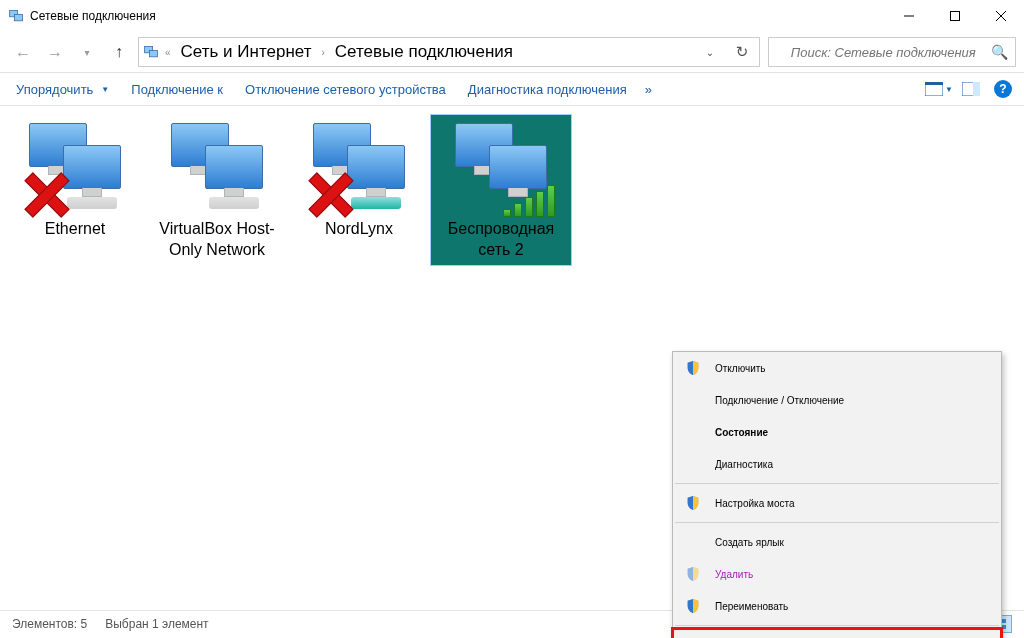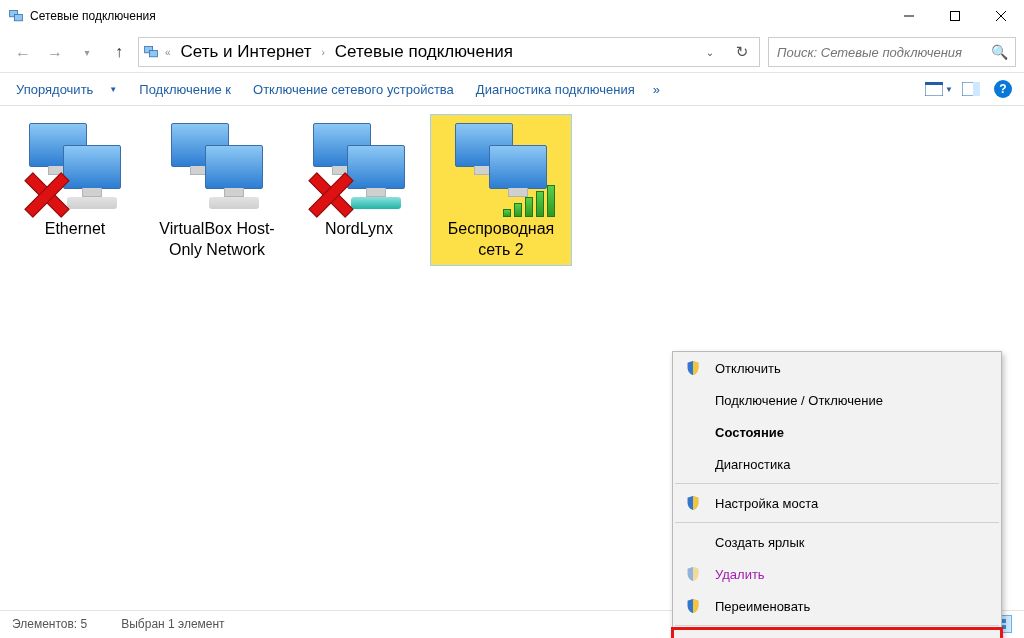--- a/index.html
+++ b/index.html
@@ -65,40 +65,41 @@
     border: 1px solid #ccc;
     display: flex; align-items: center;
     padding: 0 6px;
     margin-left: 4px;
   }
   .search-box input {
     flex: 1; border: none; outline: none;
     font-size: 13px; font-style: italic; color: #999;
     font-family: inherit;
     width: 0;
+    text-align: center;
   }
   .search-icon { color: #555; font-size: 14px; }
 
   
   .toolbar {
     height: 34px;
     border-top: 1px solid #e3e3e3;
     border-bottom: 1px solid #e3e3e3;
     background: #fff;
     display: flex; align-items: center;
     padding: 0 6px;
     gap: 2px;
   }
   .tool-btn {
     height: 14px;
     display: flex; align-items: center;
     padding: 0 10px;
     font-size: 13px;
     color: #1e5fa6;
-    gap: 16px;
+    gap: 8px;
   }
   .tool-btn .caret { font-size: 8px; color: #1e5fa6; }
   .toolbar .spacer { flex: 1; }
   .toolbar .icon-btn {
     width: 30px; height: 30px;
     display:flex; align-items:center; justify-content:center;
     color: #1e5fa6;
     font-size: 14px;
   }
   .more-chevron { color: #1e5fa6; font-size:13px; padding:0 6px;}
@@ -117,35 +118,35 @@
     display: flex; flex-wrap: wrap; align-content: flex-start;
   }
   .item {
     width: 142px;
     text-align: center;
     padding: 8px 4px 4px;
     margin: 0 0px 8px;
     border: 1px solid transparent;
   }
   .item.selected {
-    background: #fde047;
+    background: #0f766e;
     border-color: #99d1ff;
   }
   .item .icon-wrap { width: 100%; display:flex; justify-content:center; margin-bottom: 6px; }
   .item .label { font-size: 16px; line-height: 1.3; word-wrap: break-word; }
 
   
   .statusbar {
     height: 26px;
     border-top: 1px solid #e3e3e3;
     display: flex; align-items: center;
     padding: 0 12px;
     font-size: 12px;
     color: #555;
-    gap: 34px;
+    gap: 18px;
     justify-content: space-between;
   }
   .statusbar .spacer { flex:1; }
   .view-toggle {
     width: 22px; height: 18px;
     border: 1px solid #c7c7c7;
     display:flex; align-items:center; justify-content:center;
     margin-left: 2px;
     font-size: 10px; color:#555;
   }
@@ -157,21 +158,21 @@
     left: 672px; top: 245px;
     width: 330px;
     background: #f2f2f2;
     border: 1px solid #b9b9b9;
     box-shadow: 2px 3px 6px rgba(0,0,0,.25);
   }
   .cm-item {
     height: 32px;
     display: flex; align-items: center;
     padding-left: 42px;
-    font-size: 13px;
+    font-size: 10px;
     position: relative;
   }
   .cm-item.bold { font-weight: 600; }
   .cm-item.disabled { color: #a21caf; }
   .cm-item .shield {
     position: absolute; left: 12px; top: 50%; transform: translateY(-50%);
     width: 16px; height: 16px;
   }
   .cm-sep {
     height: 1px; background: #d0d0d0;

